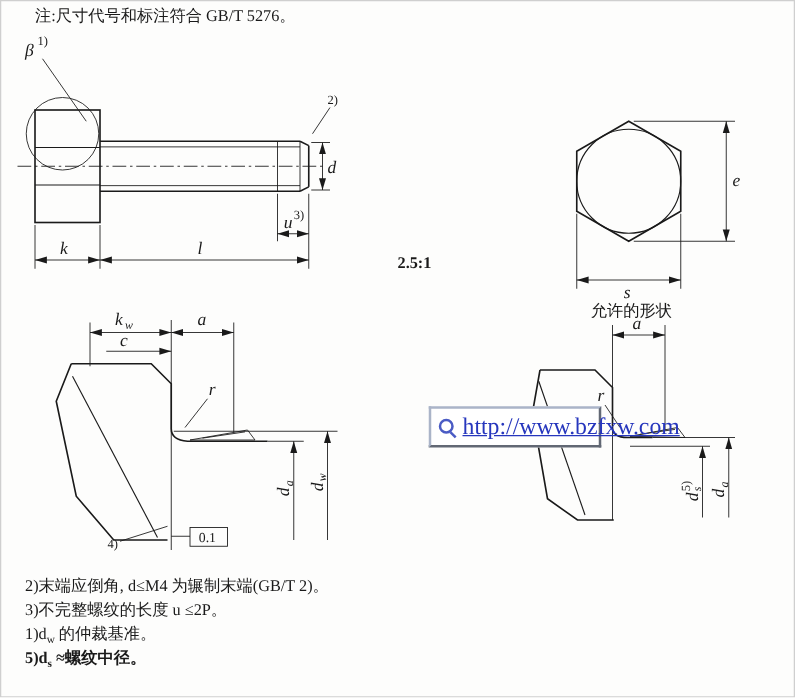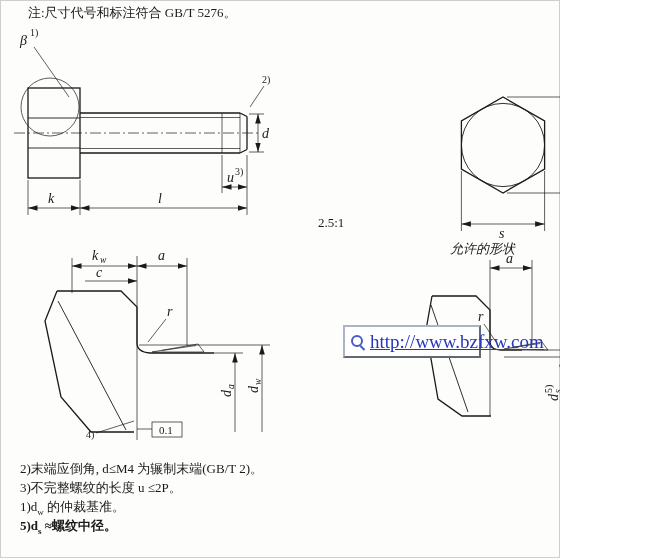--- a/index.html
+++ b/index.html
@@ -1,34 +1,34 @@
 <!DOCTYPE html>
 <html><head>
 <meta charset="utf-8">
 <style>
   html,body{margin:0;padding:0;background:#ffffff;}
-  .page{position:relative;width:560px;height:558px;background:#fdfdfc;overflow:hidden;
+  .page{position:relative;width:636px;height:558px;background:#fdfdfc;overflow:hidden;
         font-family:"Liberation Serif","DejaVu Serif",serif;color:#1a1a1a;
         box-shadow:inset 0 0 0 1px #cfcfcf;}
   svg.drawing{position:absolute;left:0;top:0;}
   svg line,svg path,svg rect,svg circle{fill:none;stroke:#1a1a1a;stroke-linecap:butt;}
   .thick{stroke-width:1.3;}
   .med{stroke-width:0.9;}
   .thin{stroke-width:0.7;}
   .cl{stroke-width:0.7;stroke-dasharray:11 3 2 3;}
   svg text{fill:#1a1a1a;stroke:none;font-family:"Liberation Serif","DejaVu Serif",serif;}
   svg marker path{fill:#1a1a1a;stroke:none;}
   .dim{font-size:14px;font-style:italic;}
   .sub{font-size:9.5px;font-style:italic;}
   .ref{font-size:10px;font-style:normal;}
   .tol{font-size:11px;font-style:normal;}
   .txt{position:absolute;font-size:13px;white-space:nowrap;}
   .note-line{position:absolute;left:20px;font-size:13px;white-space:nowrap;}
   .note-line sub{font-size:9px;}
-  .caption{width:110px;font-style:italic;}
+  .caption{width:110px;text-align:center;}
   .watermark{position:absolute;left:343px;top:325px;width:138px;height:33px;background:#ffffff;
              border:2px outset #aab4c8;box-sizing:border-box;display:flex;align-items:center;
              gap:5px;padding:0 5px;z-index:5;}
   .wm-url{color:#2636bd;text-decoration:underline;font-size:19px;white-space:nowrap;}
   .wm-icon{position:relative;width:15px;height:15px;flex:0 0 auto;}
   .wm-icon::before{content:"";position:absolute;left:1px;top:1px;width:8px;height:8px;
                    border:2px solid #4a5bc4;border-radius:50%;}
   .wm-icon::after{content:"";position:absolute;left:11px;top:11px;width:6px;height:2px;
                   background:#4a5bc4;transform:rotate(45deg);transform-origin:0 0;}
 </style>
@@ -167,21 +167,21 @@
         <text class="sub" x="8" y="3">s</text>
         <text class="ref" x="8" y="-6">5)</text>
       </g>
       <g transform="translate(579,398) rotate(-90)">
         <text class="dim" x="0" y="0">d</text>
         <text class="sub" x="8" y="3">a</text>
       </g>
     </g>
   </svg>
 
-  <div class="txt" style="left:318px;top:215px;">2.5:1</div>
+  <div class="txt" style="left:318px;top:202px;font-weight:bold;">2.5:1</div>
   <div class="txt caption" style="left:450px;top:240px;">允许的形状</div>
 
   <div class="watermark">
     <span class="wm-icon"></span>
     <span class="wm-url">http://www.bzfxw.com</span>
   </div>
 
   <div class="note-line" style="top:460px;">2)末端应倒角, d≤M4 为辗制末端(GB/T 2)。</div>
   <div class="note-line" style="top:479px;">3)不完整螺纹的长度 u ≤2P。</div>
   <div class="note-line" style="top:498px;"><span>1)d</span><sub>w</sub><span> 的仲裁基准。</span></div>

